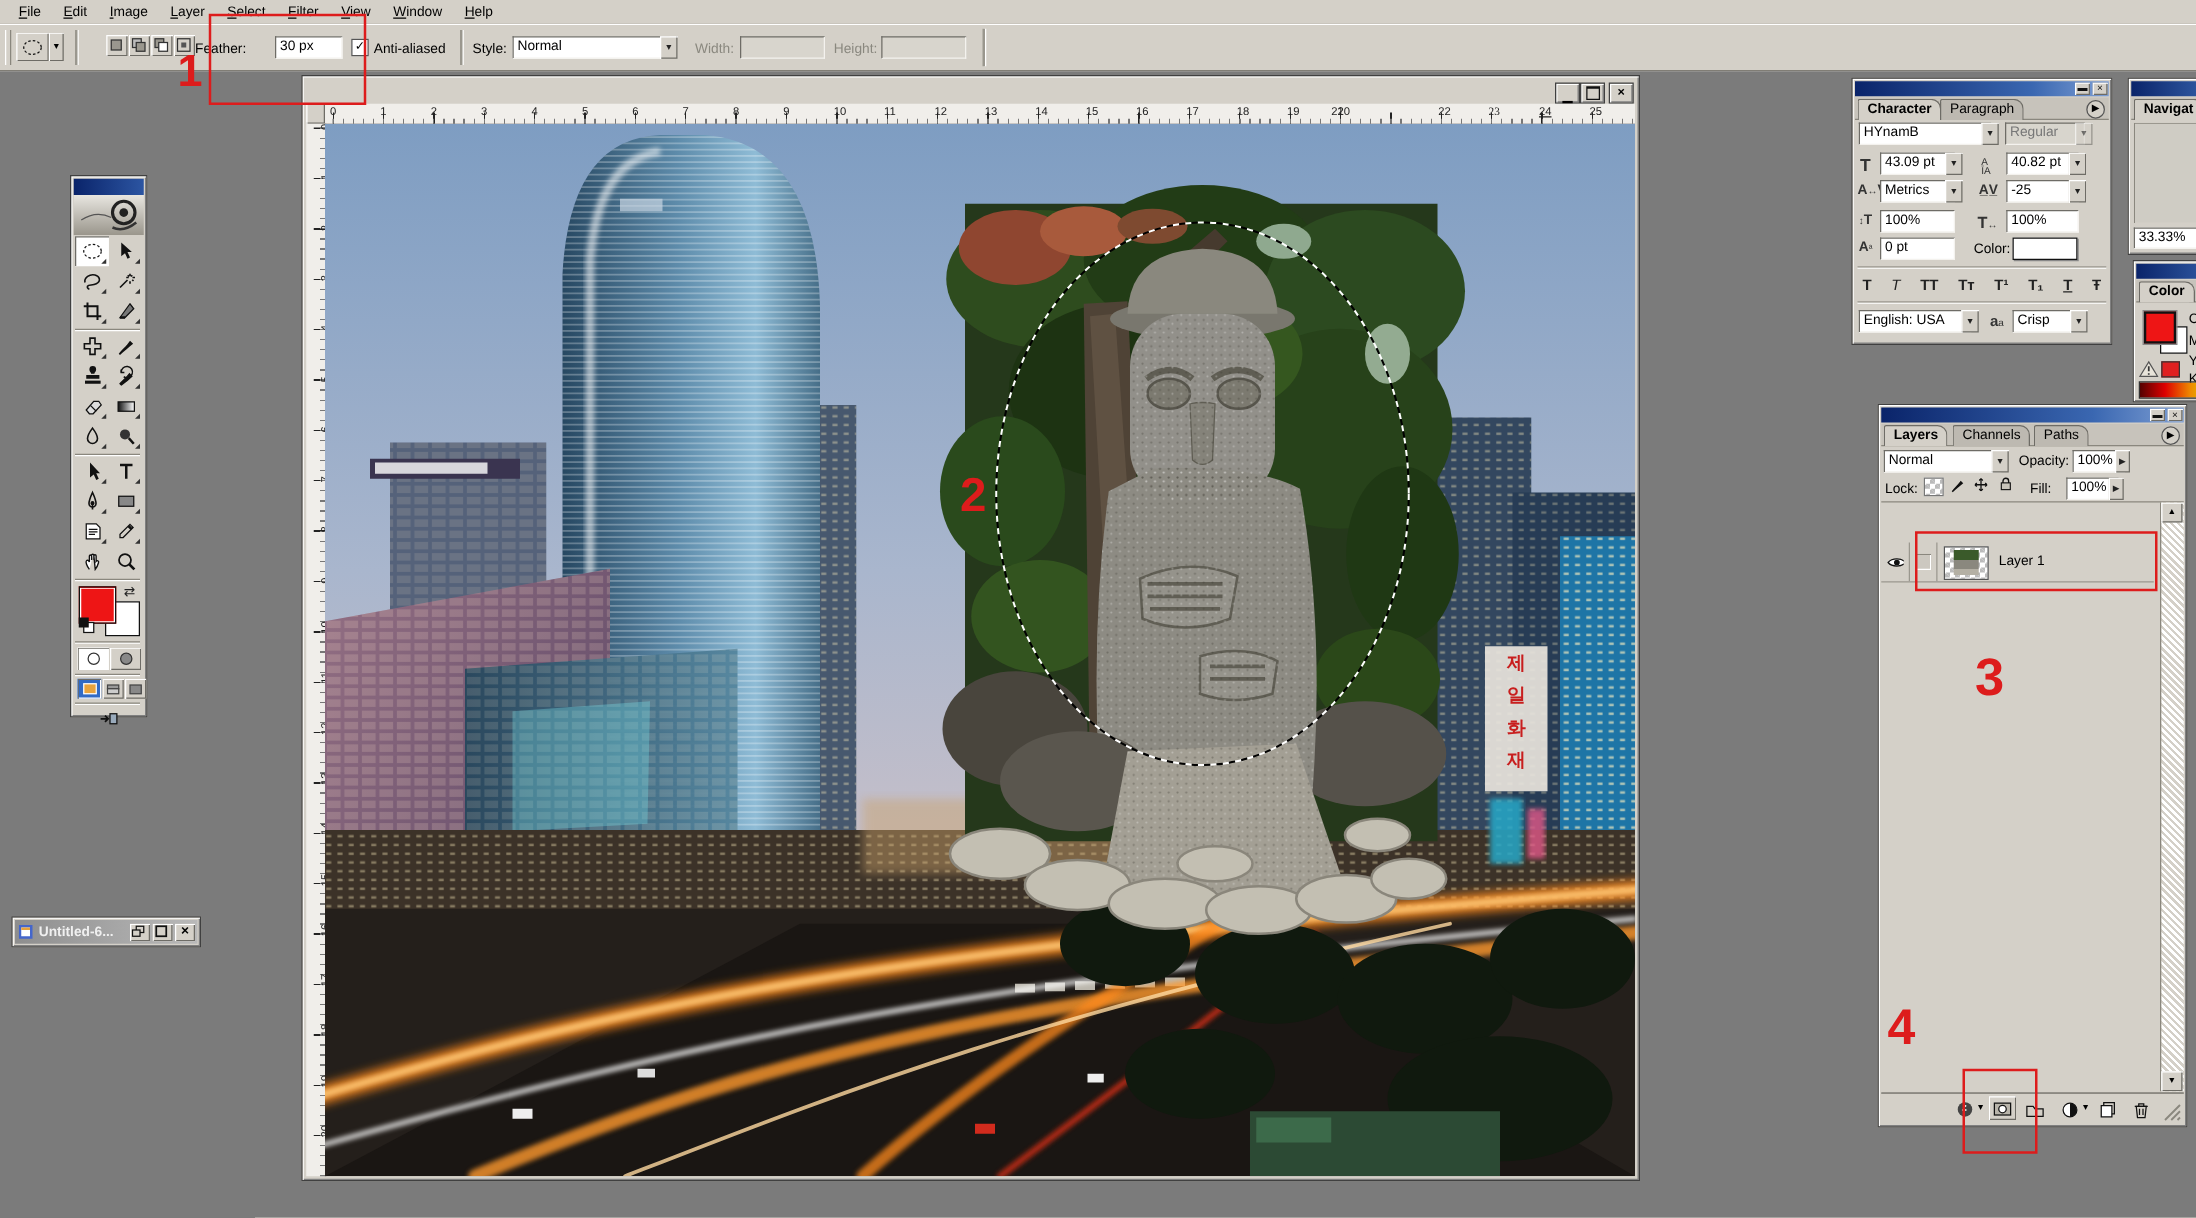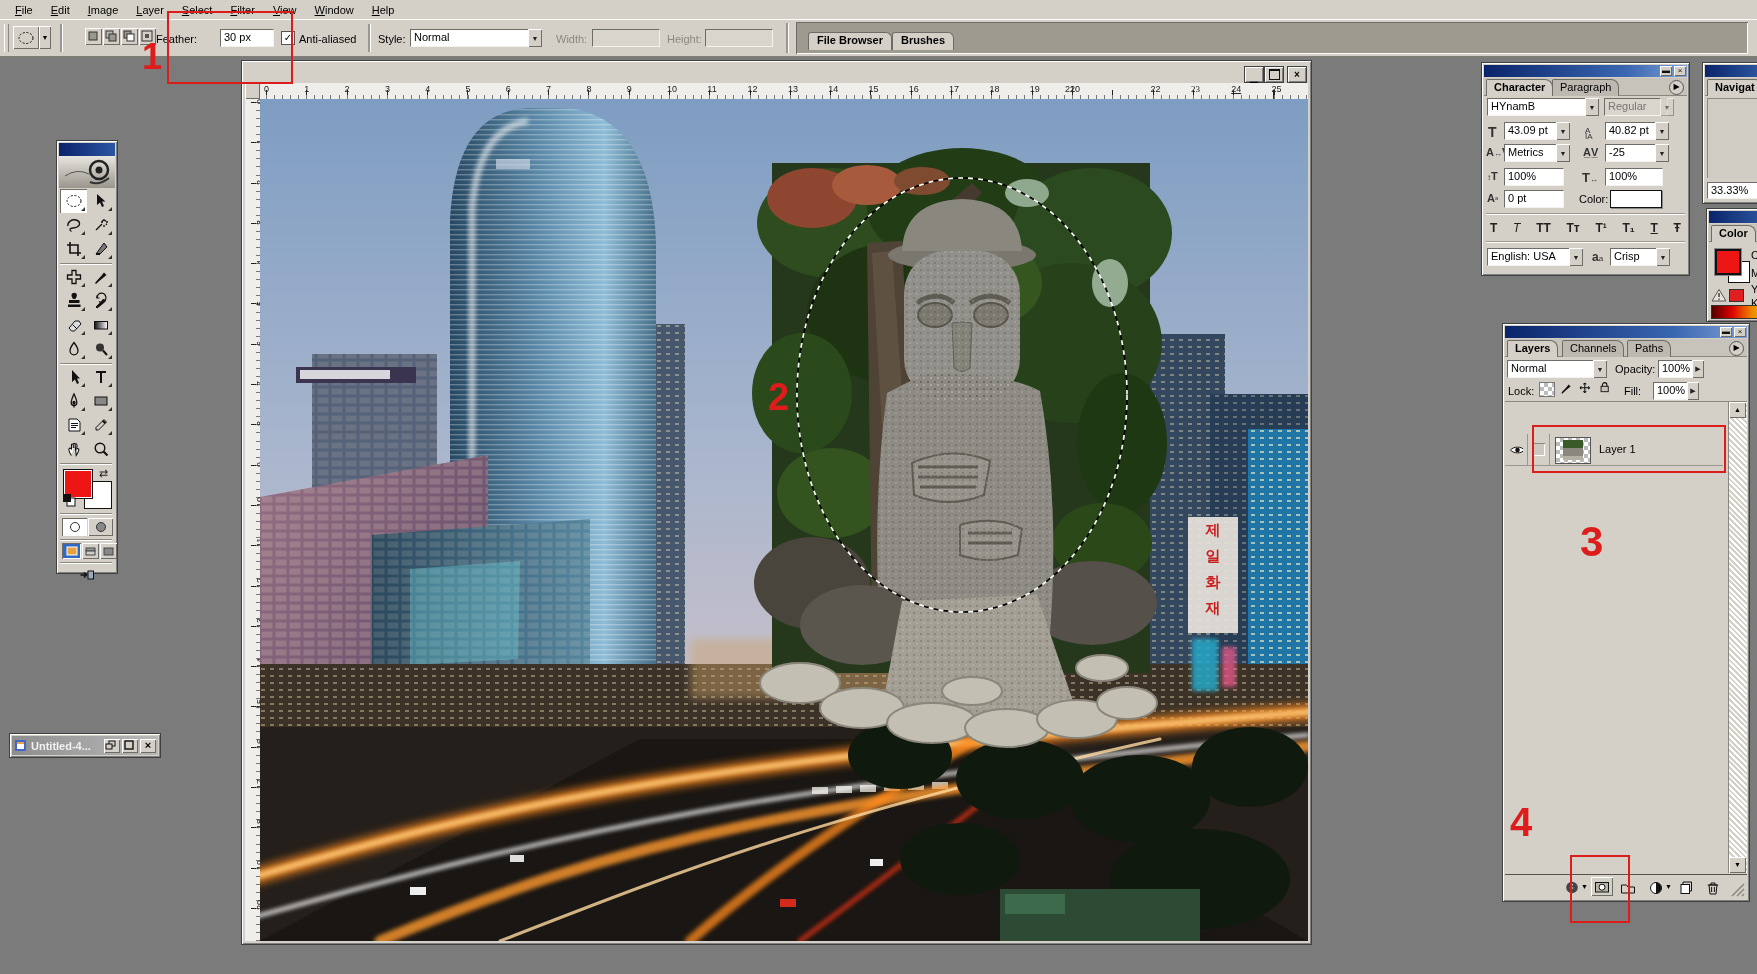--- a/index.html
+++ b/index.html
@@ -266,24 +266,20 @@
   <span class="lbl" style="left:378px;top:14px">Style:</span>
   <div class="field" style="left:410px;top:10px;width:118px;height:14px">Normal</div>
   <div class="ddbtn" style="left:528px;top:10px;height:18px">▼</div>
 
   <span class="lbl gray" style="left:556px;top:14px">Width:</span>
   <div class="field gray" style="left:592px;top:10px;width:60px;height:14px"></div>
   <span class="lbl gray" style="left:667px;top:14px">Height:</span>
   <div class="field gray" style="left:705px;top:10px;width:60px;height:14px"></div>
   <div class="vsep" style="left:786px;top:4px;height:30px"></div>
 
-  <div class="abs s3" style="left:796px;top:3px;width:952px;height:32px;background:#9d9a90">
-    <div class="tab active" style="left:12px;top:10px">File Browser</div>
-    <div class="tab active" style="left:96px;top:10px">Brushes</div>
-  </div>
 </div>
 
 <div id="toolbox" class="abs frame">
   <div class="abs" style="left:2px;top:2px;right:2px;height:13px;background:linear-gradient(90deg,#0a246a,#2c55a2)"></div>
   <div class="abs" style="left:2px;top:15px;right:2px;height:32px;background:linear-gradient(180deg,#e8e6e0,#9a968c)">
     <svg width="56" height="32">
         <path d="M6 20 Q18 12 30 18" stroke="#555" fill="none"></path>
         <circle cx="40" cy="14" r="9" fill="none" stroke="#222" stroke-width="2.5"></circle>
         <circle cx="40" cy="14" r="3.5" fill="#222"></circle>
         <path d="M31 26 Q40 30 50 22" stroke="#333" stroke-width="2" fill="none"></path>
@@ -710,21 +706,21 @@
   </div>
 </div>
 
 <div class="abs frame" style="left:9px;top:733px;width:150px;height:23px">
   <div class="abs" style="left:2px;top:2px;right:2px;bottom:2px;background:linear-gradient(90deg,#8e8e8e,#b9b9b9);display:flex;align-items:center">
     <svg width="13" height="13" style="margin:0 3px">
       <rect x="0" y="1" width="11" height="11" fill="#46c"></rect>
         <rect x="2" y="3" width="7" height="7" fill="#fff"></rect>
         <rect x="2" y="3" width="7" height="2" fill="#e8a33d"></rect>
       </svg>
-    <span style="color:#f0f0f0;font-weight:bold;white-space:nowrap;overflow:hidden;width:62px">Untitled-4...</span>
+    <span style="color:#f0f0f0;font-weight:bold;white-space:nowrap;overflow:hidden;width:62px">Untitled-6...</span>
     <div class="abs r3" style="right:38px;top:3px;width:16px;height:14px">
       <svg width="14" height="12">
           <rect x="5" y="2" width="6" height="5" fill="none" stroke="#111"></rect>
           <rect x="2" y="5" width="6" height="5" fill="#d4d0c8" stroke="#111"></rect>
         </svg></div>
     <div class="abs r3" style="right:20px;top:3px;width:16px;height:14px">
       <svg width="14" height="12">
           <rect x="3" y="2" width="8" height="8" fill="none" stroke="#111" stroke-width="1.4"></rect>
         </svg></div>
     <div class="abs r3" style="right:2px;top:3px;width:16px;height:14px;text-align:center;font-weight:bold;font-size:11px;line-height:13px">×</div>

